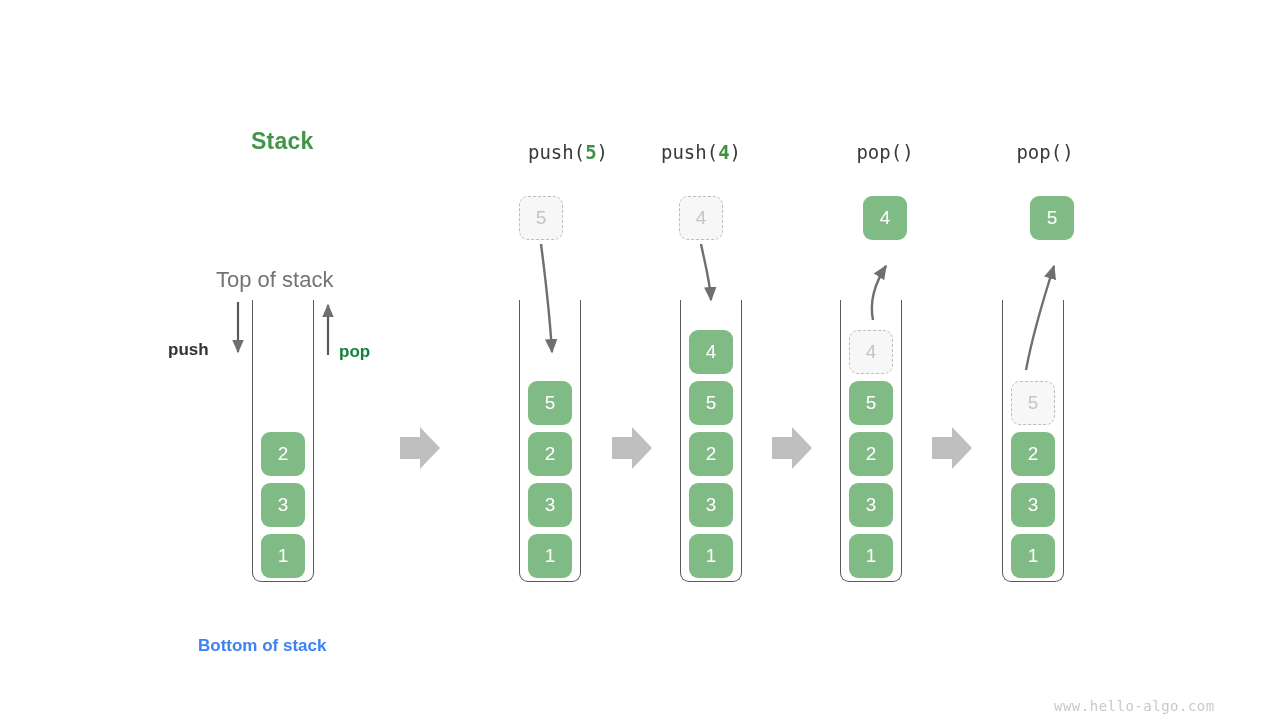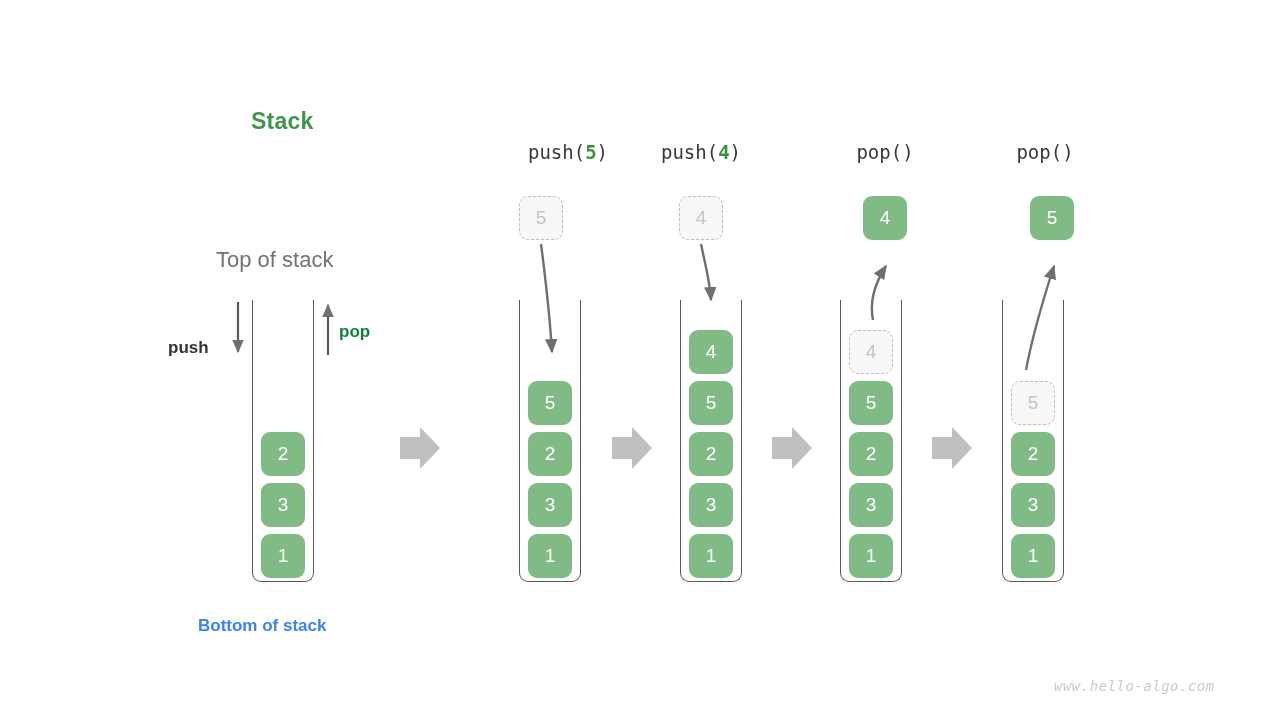--- a/index.html
+++ b/index.html
@@ -17,21 +17,21 @@
   }
 
   #canvas {
     position: absolute;
     inset: 0;
     width: 1280px;
     height: 720px;
   }
 
   
-  .abs { position: absolute; }
+  .abs { position: absolute; margin-top: 20px; }
 
   #stack-title {
     left: 251px;
     top: 108px;
     font-size: 23px;
     font-weight: bold;
     color: #41954a;
     letter-spacing: 0.2px;
   }
 
@@ -46,21 +46,21 @@
   #bottom-of-stack-label {
     left: 198px;
     top: 616px;
     font-size: 17px;
     font-weight: bold;
     color: #3b82f6;
   }
 
   #push-label {
     left: 168px;
-    top: 338px;
+    top: 320px;
     font-size: 17px;
     font-weight: bold;
     color: #333333;
   }
 
   #pop-label {
     left: 339px;
     top: 322px;
     font-size: 17px;
     font-weight: bold;
@@ -82,21 +82,20 @@
     font-weight: bold;
   }
 
   #watermark {
     left: 1054px;
     top: 678px;
     font-family: "DejaVu Sans Mono", "Liberation Mono", monospace;
     font-size: 14px;
     color: #c9c9c9;
     letter-spacing: 0.5px;
-    font-style: italic;
   }
 
   
   .stack-col {
     position: absolute;
     top: 300px;
     width: 62px;
     height: 282px;
   }
   .stack-wall {

